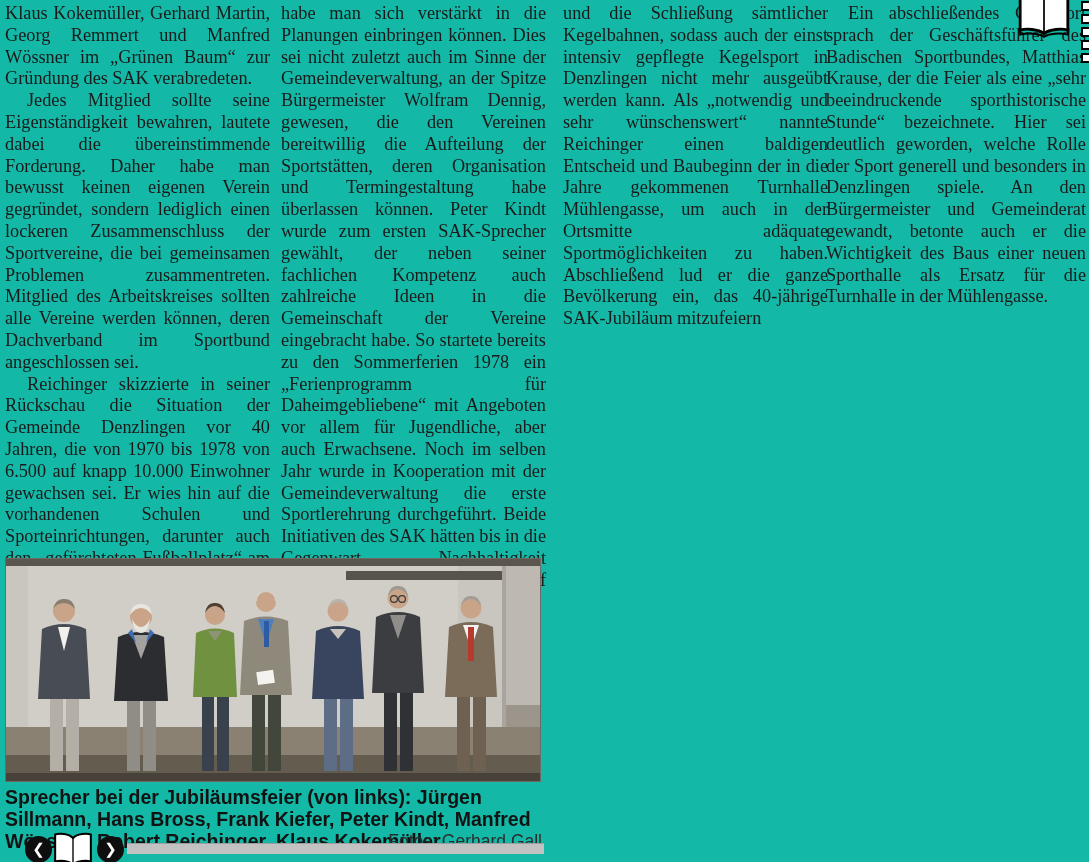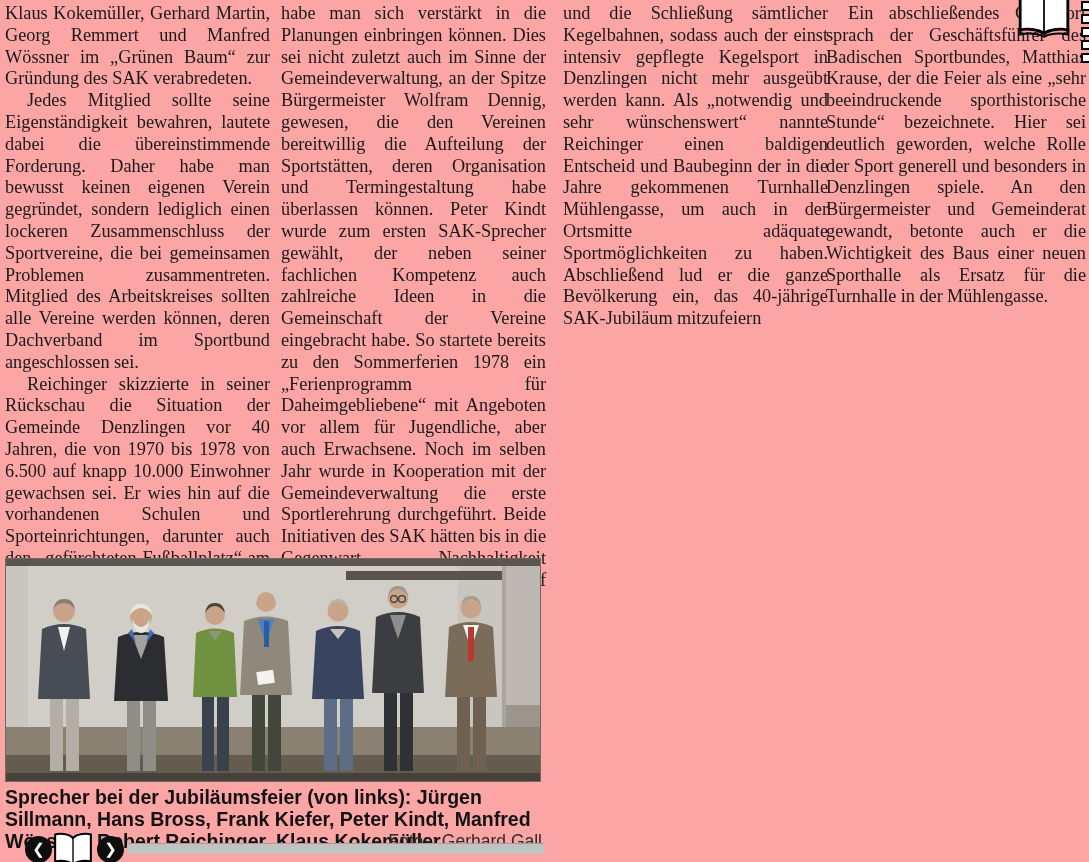--- a/index.html
+++ b/index.html
@@ -1,16 +1,16 @@
 <!DOCTYPE html>
 <html lang="de"><head>
 <meta charset="utf-8">
 <style>
   html,body{margin:0;padding:0;background:#ffffff;}
-  .page{position:relative;width:1089px;height:862px;background:#fca5a5;overflow:hidden;
+  .page{position:relative;width:1089px;height:862px;background:#14b8a6;overflow:hidden;
         font-family:"Liberation Serif","DejaVu Serif",serif;color:#1a1a1a;}
   .col{position:absolute;top:3px;width:265px;font-size:18.3px;line-height:21.8px;
        text-align:justify;hyphens:auto;-webkit-hyphens:auto;word-spacing:-0.2px;}
   .col p{margin:0;}
   .col p.indent{text-indent:22px;}
   .col1{left:5px;}  .col2{left:281px;}  .col3{left:563px;}  .col4{left:826px;width:260px;}
 
   figure.photo{position:absolute;left:5px;top:558px;width:536px;height:224px;margin:0;
                border:1px solid #6e6a63;box-sizing:border-box;background:#c9c6bf;overflow:hidden;}
   figure.photo svg{display:block;}

